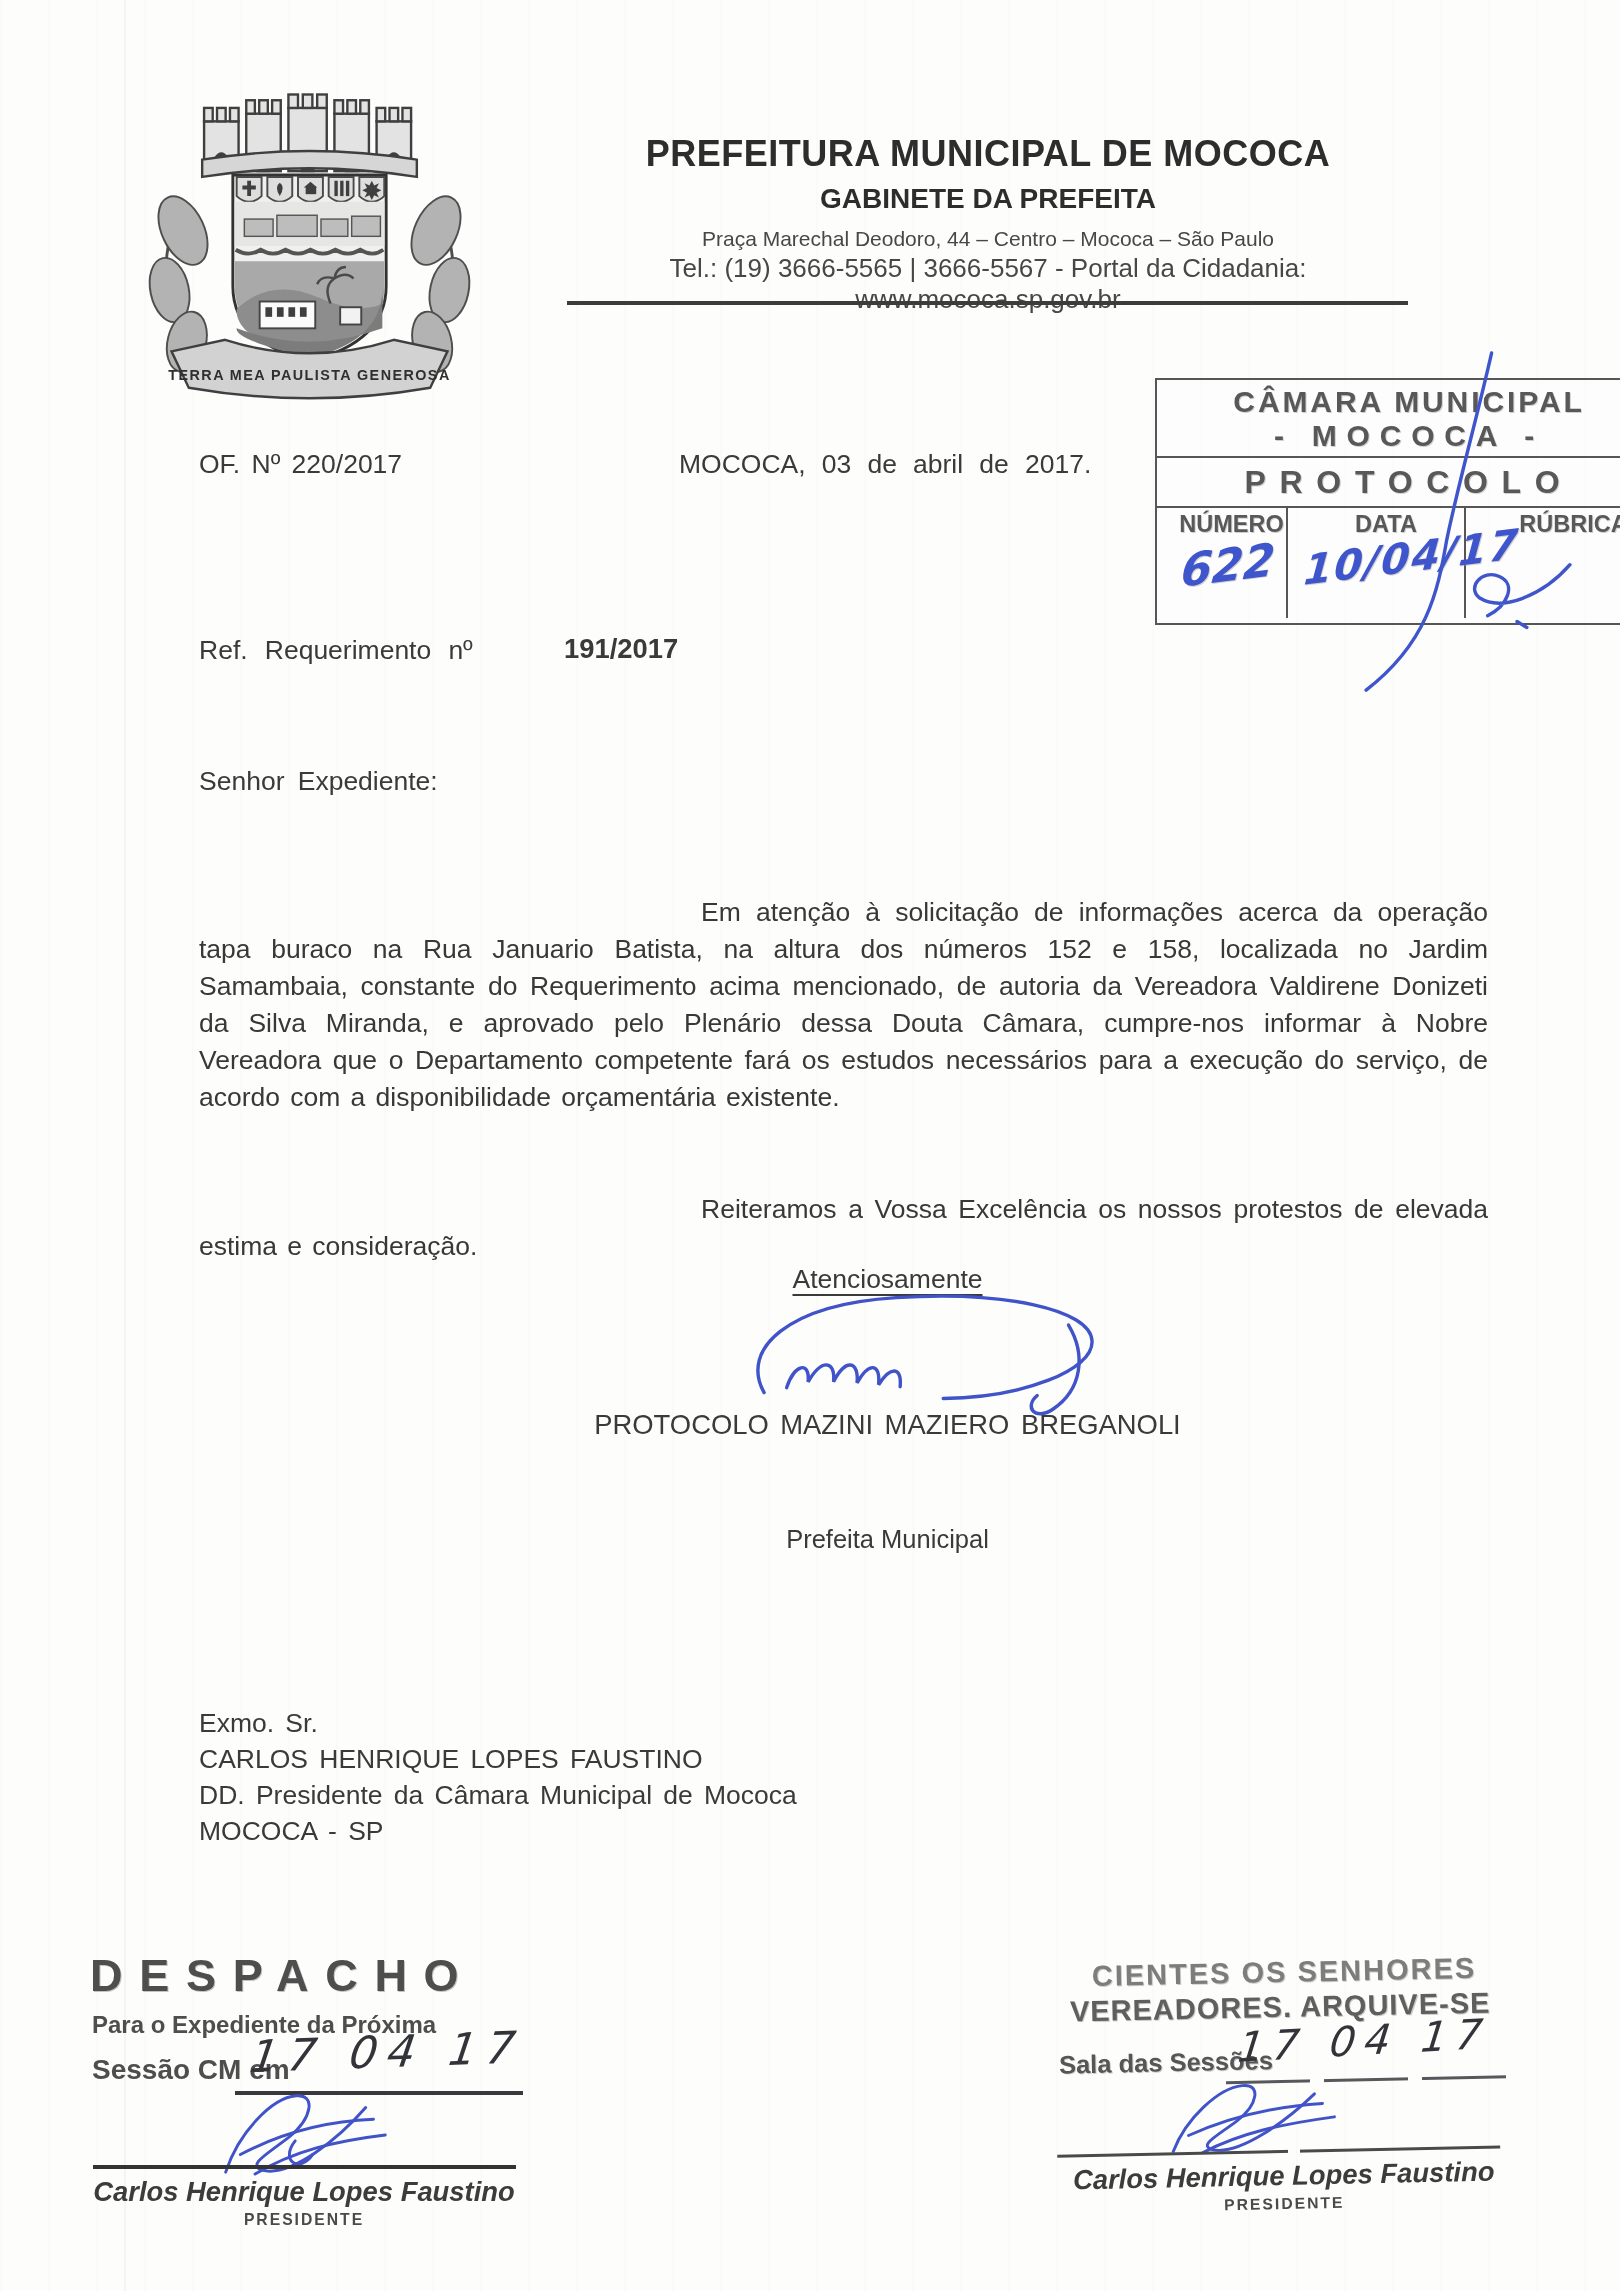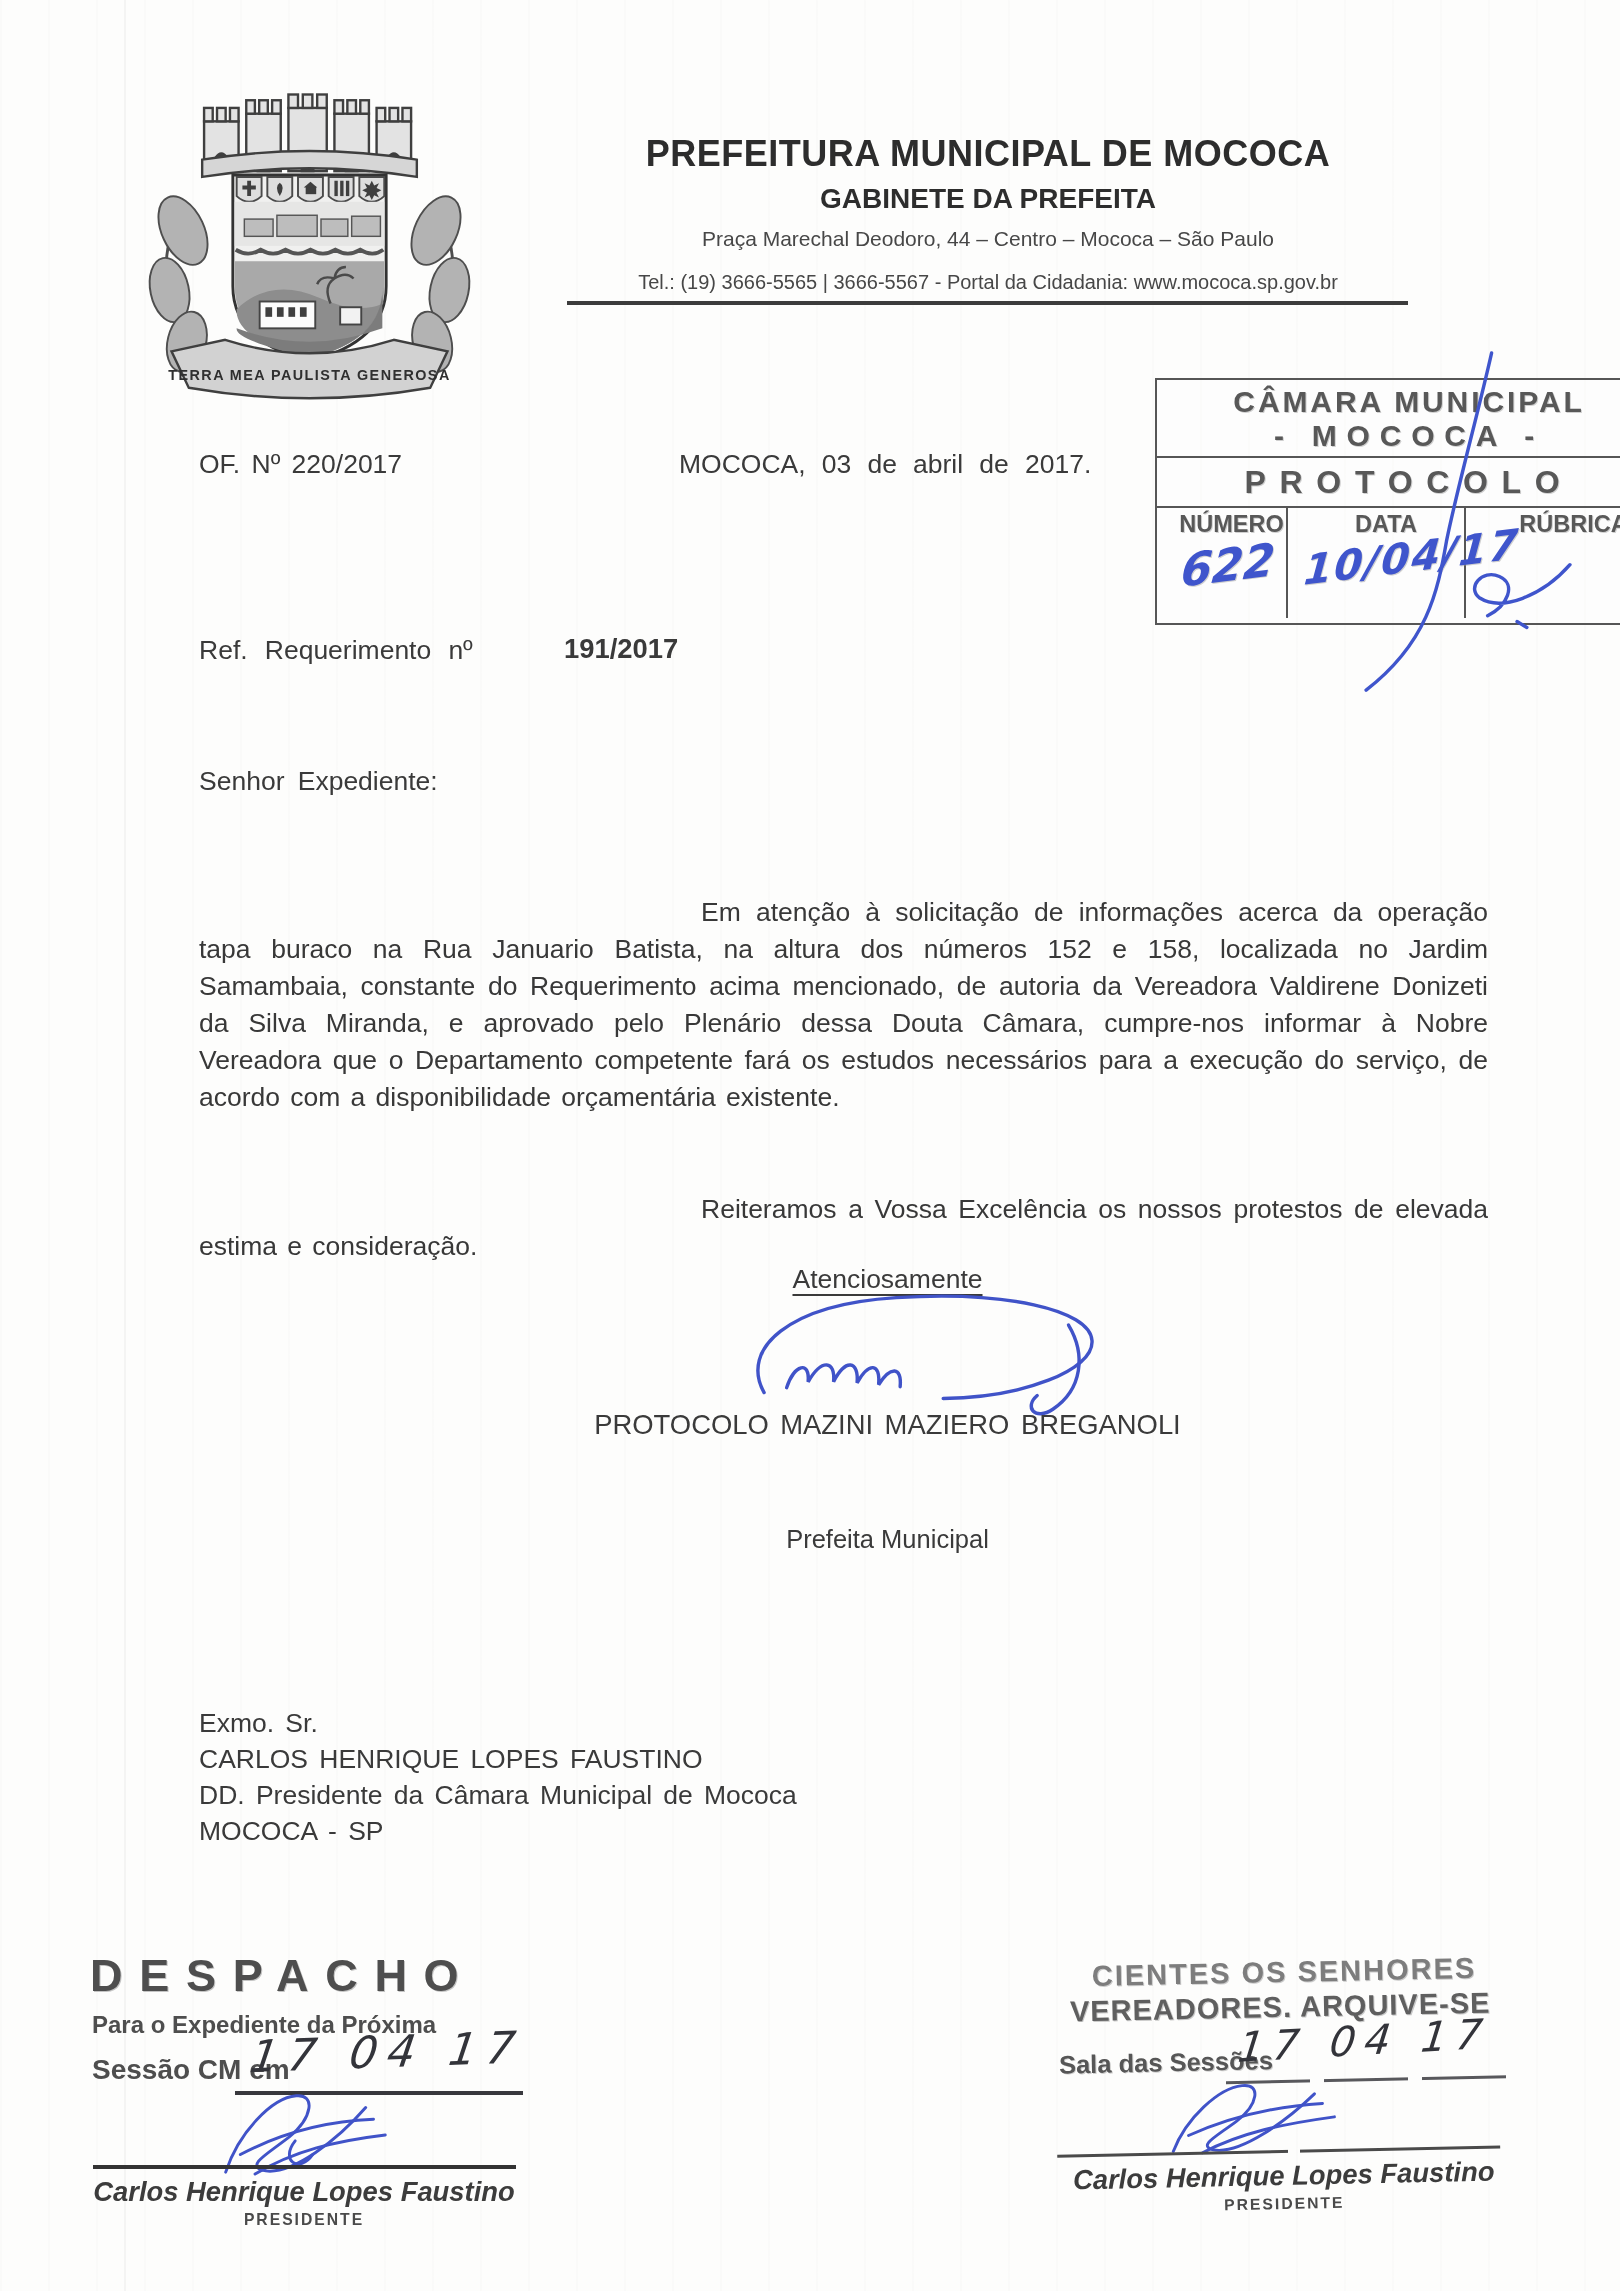--- a/index.html
+++ b/index.html
@@ -12,21 +12,21 @@
     color:#3a3a3a; overflow:hidden;
   }
   .abs{position:absolute;}
   .scan-line{position:absolute;left:124px;top:0;width:2px;height:100%;background:rgba(0,0,0,0.035);}
 
   
   .header-text{position:absolute;left:564px;top:133px;width:848px;text-align:center;}
   .h-title{font-size:36px;font-weight:bold;color:#2d2d2d;letter-spacing:0.5px;}
   .h-sub{font-size:28px;font-weight:bold;color:#2d2d2d;margin-top:7.8px;}
   .h-addr{font-size:21px;color:#474747;margin-top:11.8px;}
-  .h-tel{font-size:20px;color:#474747;margin-top:20px;}
+  .h-tel{font-size:26px;color:#474747;margin-top:2px;}
   .header-rule{position:absolute;left:567px;top:301px;width:841px;height:3.9px;background:#3c3c3c;}
 
   
   .protocol-stamp{
     position:absolute;left:1155px;top:378px;width:508px;height:247px;
     border:2.9px solid #565656;box-sizing:border-box;
     color:#585858;background:rgba(255,255,255,.25);
   }
   .stamp-txt{font-weight:bold;text-shadow:1px 1px 0 rgba(150,150,150,.45);}
   .ps-org{border-bottom:2.9px solid #565656;text-align:center;padding:4.9px 0 2.9px;}

